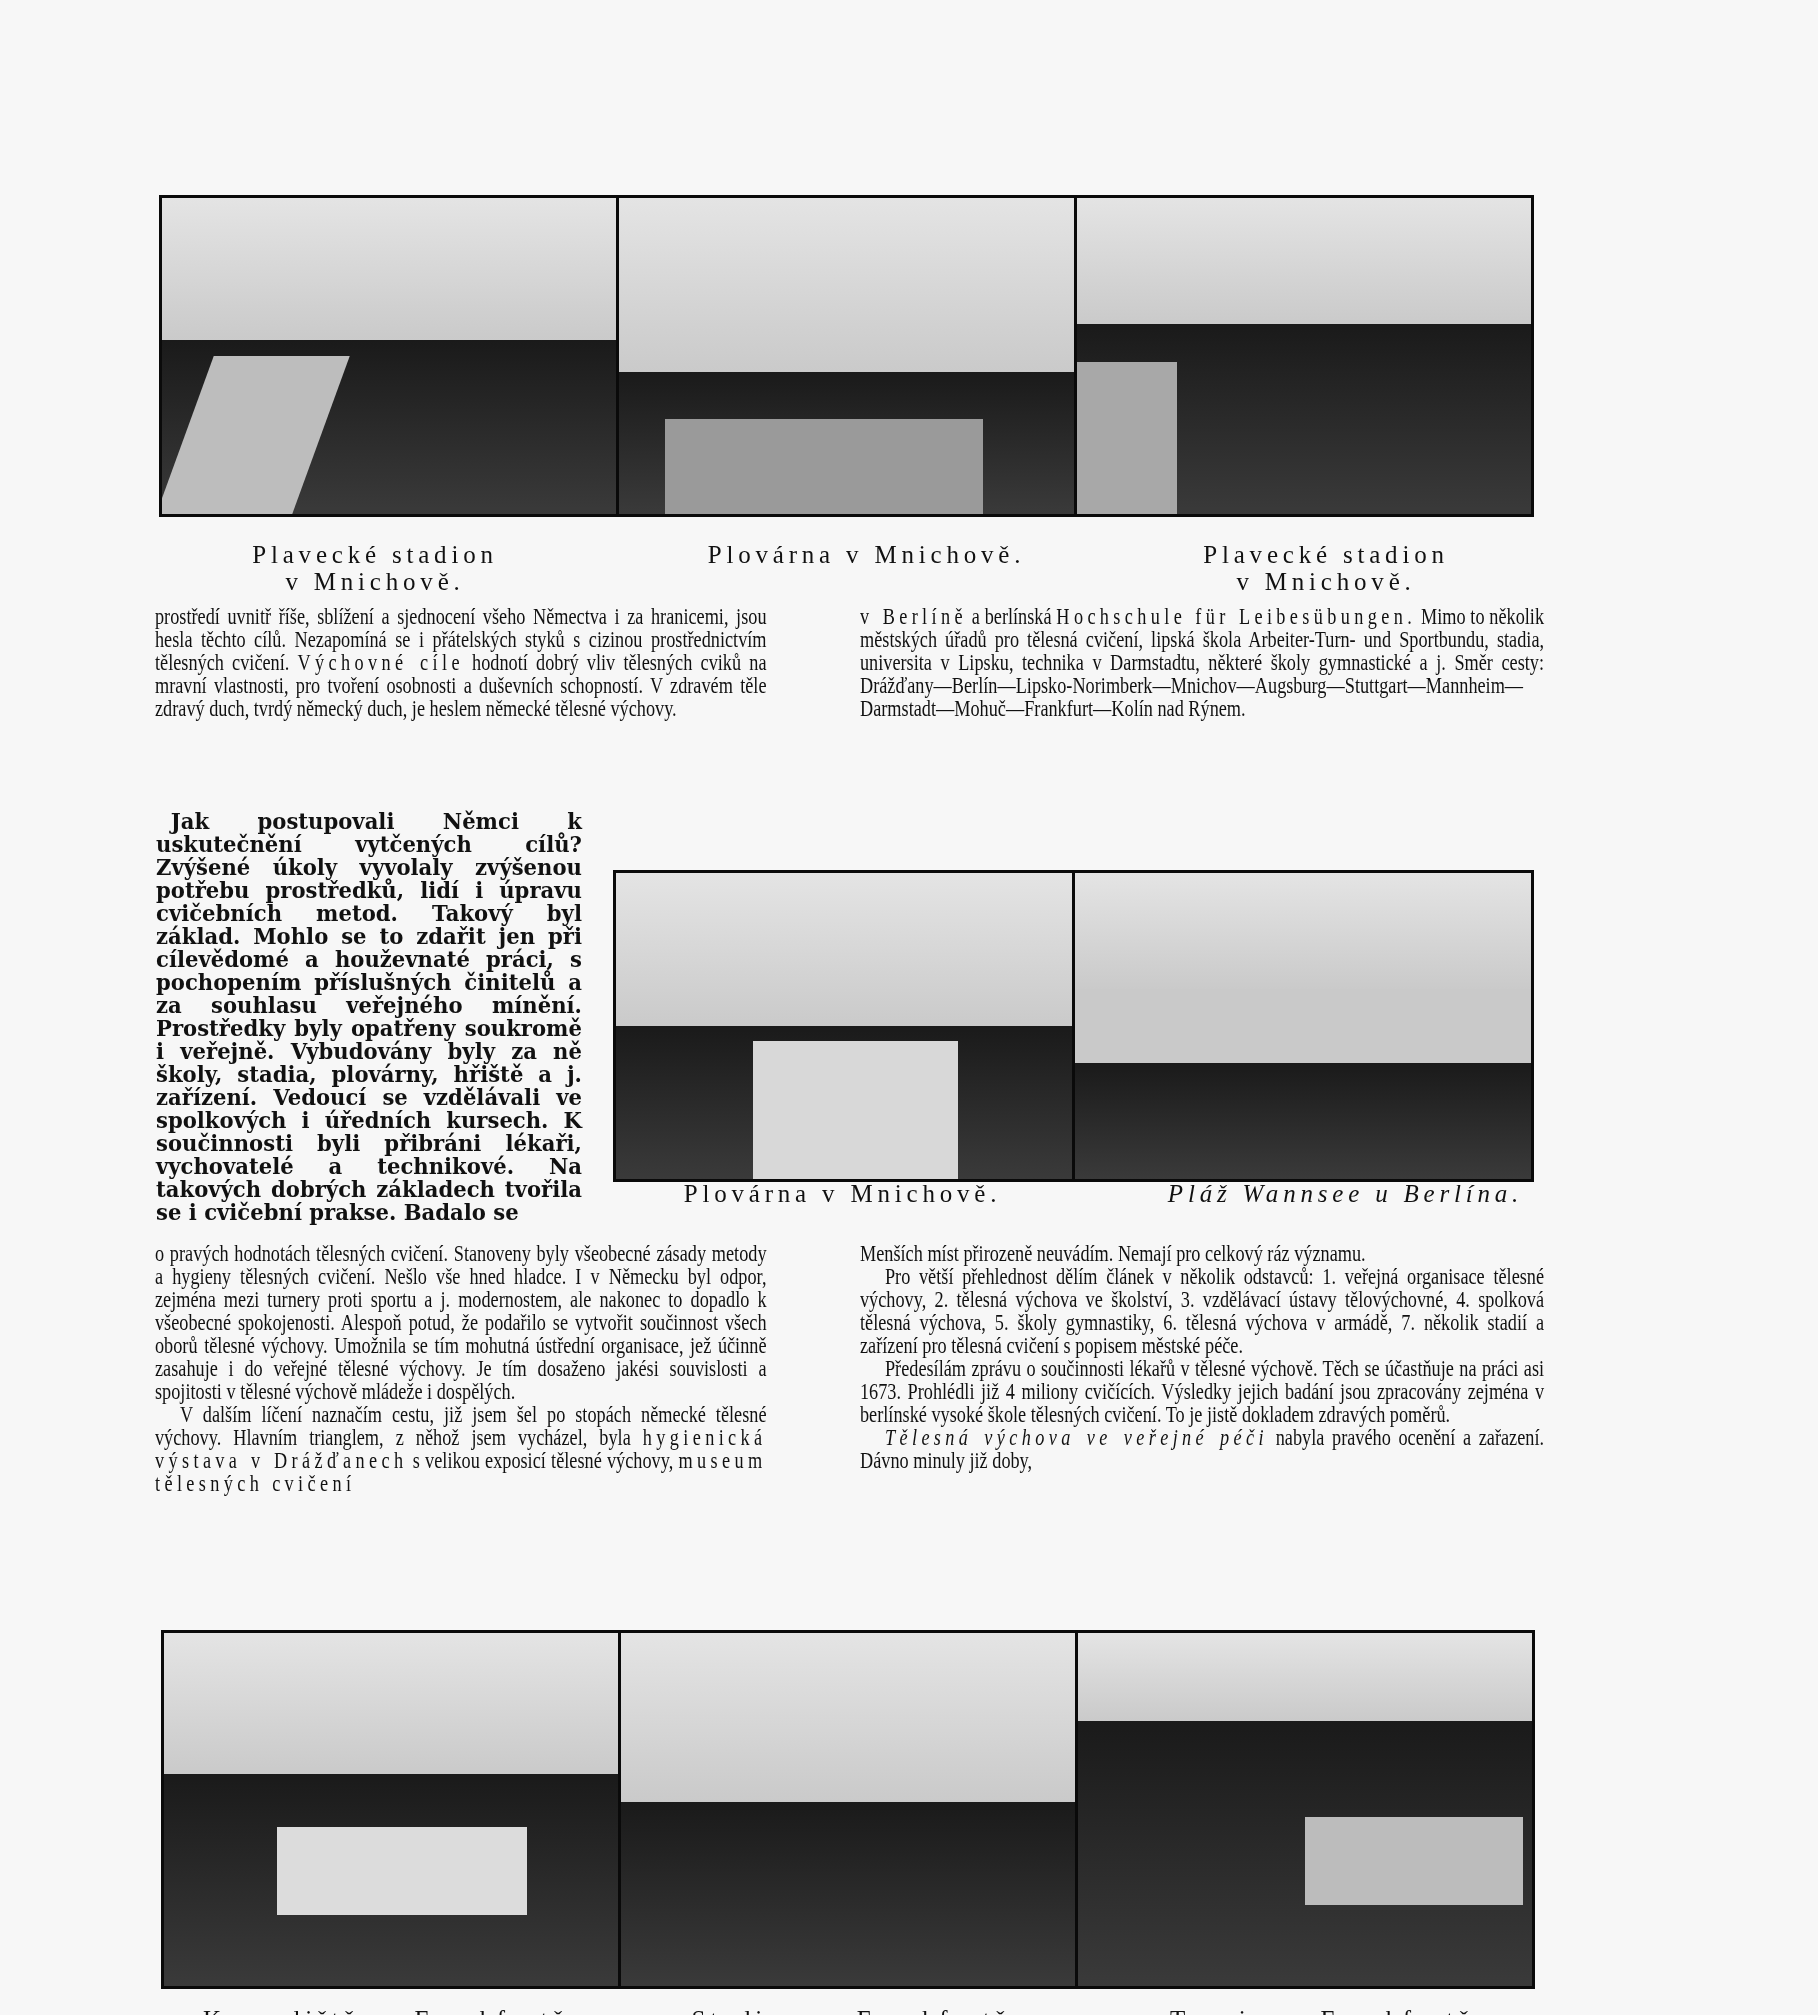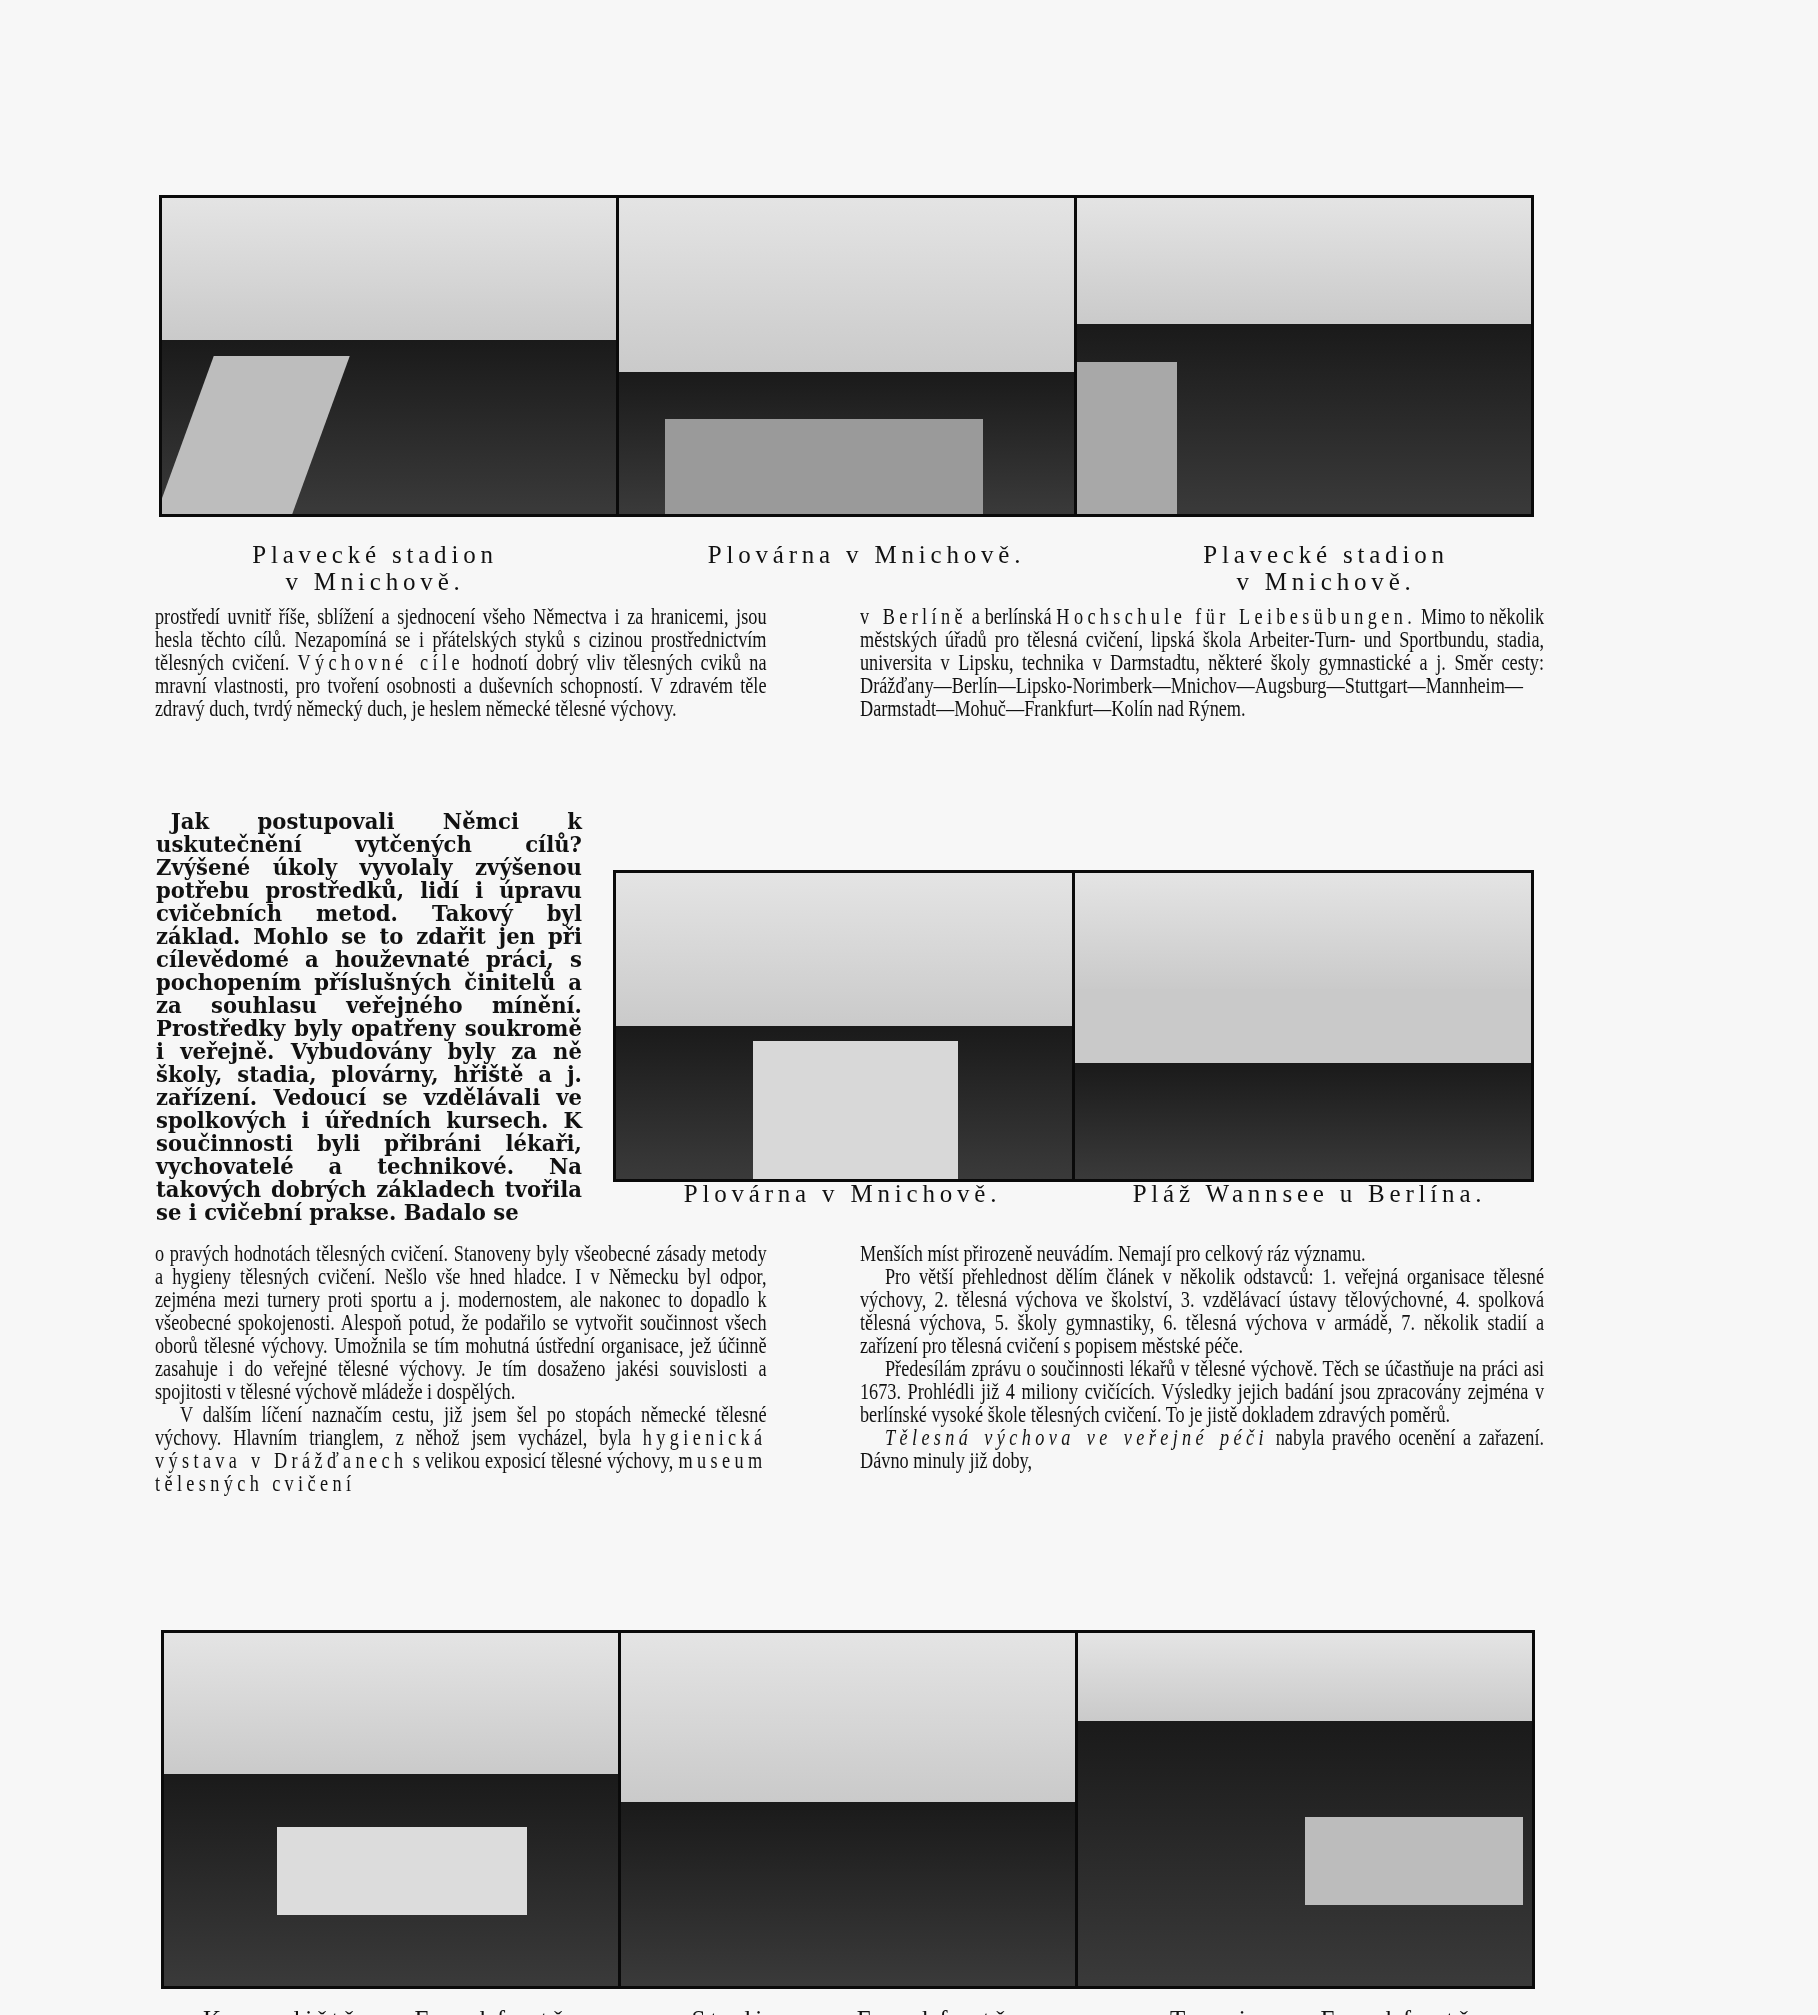--- a/index.html
+++ b/index.html
@@ -69,21 +69,21 @@
     <div class="mid" style="left:30%; bottom:0; width:45%; height:45%; background:#d8d8d8;"></div>
   </div>
   <div class="photo">
     <div class="sky" style="height:38%"></div>
     <div class="mid" style="left:0; right:0; top:38%; height:24%; width:100%; background:#c9c9c9;"></div>
     <div class="dark" style="height:38%"></div>
   </div>
 </div>
 
 <div class="caption" style="left:617px; top:1181px; width:451px;">Plovárna v Mnichově.</div>
-<div class="caption" style="left:1088px; top:1181px; width:443px;">Pláž Wannsee u Berlína.</div>
+<div class="caption" style="left:1124px; top:1181px; width:443px;font-style:italic;">Pláž Wannsee u Berlína.</div>
 
 <div class="col" style="left:860px; top:1242px; width:877px;">
   <p>Menších míst přirozeně neuvádím. Nemají pro celkový ráz významu.</p>
   <p class="indent">Pro větší přehlednost dělím článek v několik odstavců: 1. veřejná organisace tělesné výchovy, 2. tělesná výchova ve školství, 3. vzdělávací ústavy tělovýchovné, 4. spolková tělesná výchova, 5. školy gymnastiky, 6. tělesná výchova v armádě, 7. několik stadií a zařízení pro tělesná cvičení s popisem městské péče.</p>
   <p class="indent">Předesílám zprávu o součinnosti lékařů v tělesné výchově. Těch se účastňuje na práci asi 1673. Prohlédli již 4 miliony cvičících. Výsledky jejich badání jsou zpracovány zejména v berlínské vysoké škole tělesných cvičení. To je jistě dokladem zdravých poměrů.</p>
   <p class="indent"><span class="ital">Tělesná výchova ve veřejné péči</span> <span>nabyla pravého ocenění a zařazení. Dávno minuly již doby,</span></p>
 </div>
 
 <div class="photo-strip" style="left:161px; top:1630px; width:1374px; height:359px;">
   <div class="photo">

